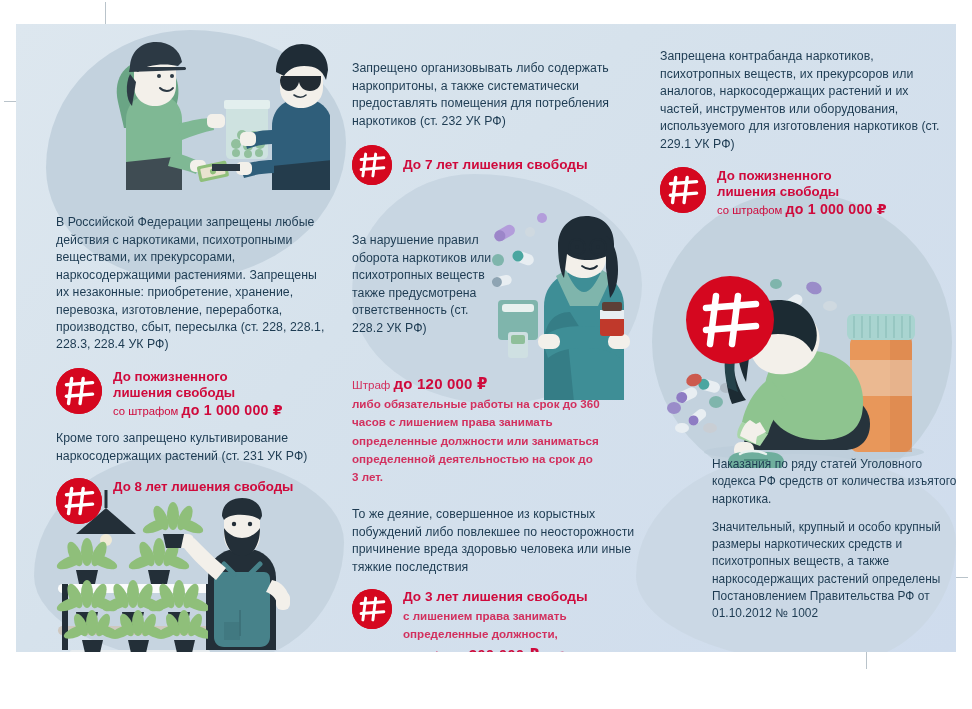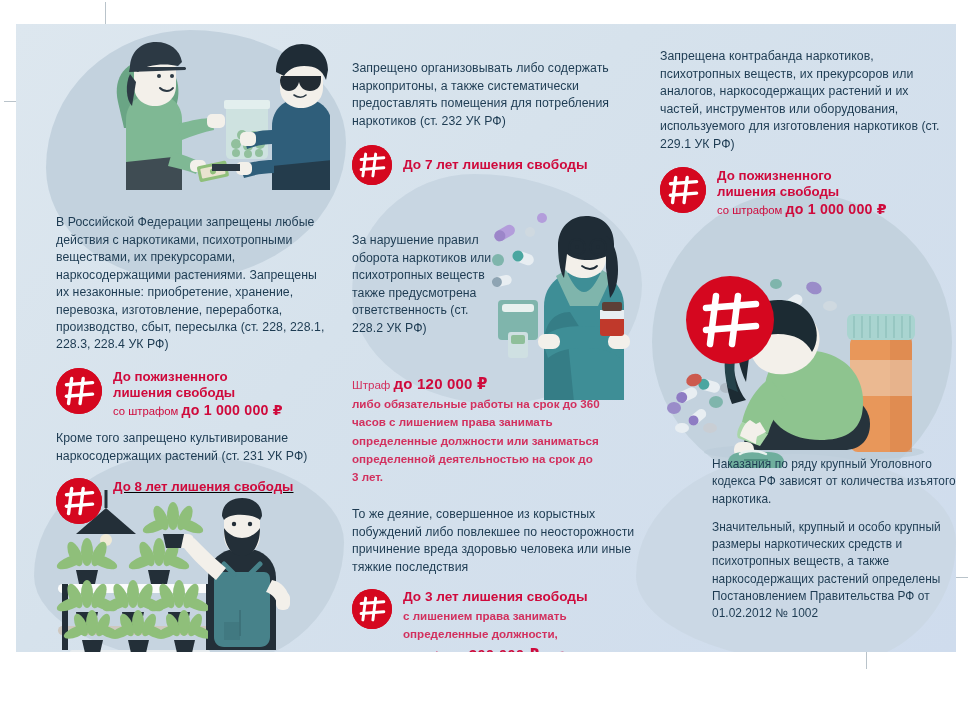--- a/index.html
+++ b/index.html
@@ -448,21 +448,21 @@
             <span class="pen-sub" style="display:block;">
               <span>со штрафом </span><b>до 1 000 000 ₽</b>
             </span>
           </span>
         </div>
       </div>
 
       <div style="position:absolute;top:394px;left:0;width:272px;">
         <p class="body-text">Кроме того запрещено культивирование наркосодержащих растений (ст. 231 УК РФ)</p>
 
-        <div class="penalty" style="margin-top:4px;text-decoration:underline;">
+        <div class="penalty" style="margin-top:4px;">
           <span class="badge">
             <svg width="46" height="46" viewBox="0 0 88 88">
               <circle cx="44" cy="44" r="44" fill="#d5071f"></circle>
               <g stroke="#ffffff" stroke-width="6.5" stroke-linecap="round">
                 <path d="M30 20 L24 68"></path>
                   <path d="M52 20 L46 68"></path>
                 <path d="M20 32 L70 28"></path>
                   <path d="M20 54 L70 50"></path>
               </g>
             </svg>
@@ -557,20 +557,20 @@
             <span class="pen-head" style="display:block;">До пожизненного</span>
             <span class="pen-head" style="display:block;">лишения свободы</span>
             <span class="pen-sub" style="display:block;">
               <span>со штрафом </span><b>до 1 000 000 ₽</b>
             </span>
           </span>
         </div>
       </div>
 
       <div style="position:absolute;top:432px;left:52px;width:250px;">
-        <p class="body-text small" style="margin:0;">Наказания по ряду крупный Уголовного кодекса РФ зависят от количества изъятого наркотика.</p>
+        <p class="body-text small" style="margin:0;">Наказания по ряду статей Уголовного кодекса РФ средств от количества изъятого наркотика.</p>
         <div class="note-gap"></div>
-        <p class="body-text small" style="margin:0;">Значительный, крупный и особо крупный размеры наркотических средств и психотропных веществ, а также наркосодержащих растений определены Постановлением Правительства РФ от 01.02.2012 № 1002</p>
+        <p class="body-text small" style="margin:0;">Значительный, крупный и особо крупный размеры наркотических средств и психотропных веществ, а также наркосодержащих растений определены Постановлением Правительства РФ от 01.10.2012 № 1002</p>
       </div>
     </div>
 
   </div>
 </div>
 
 </body></html>

